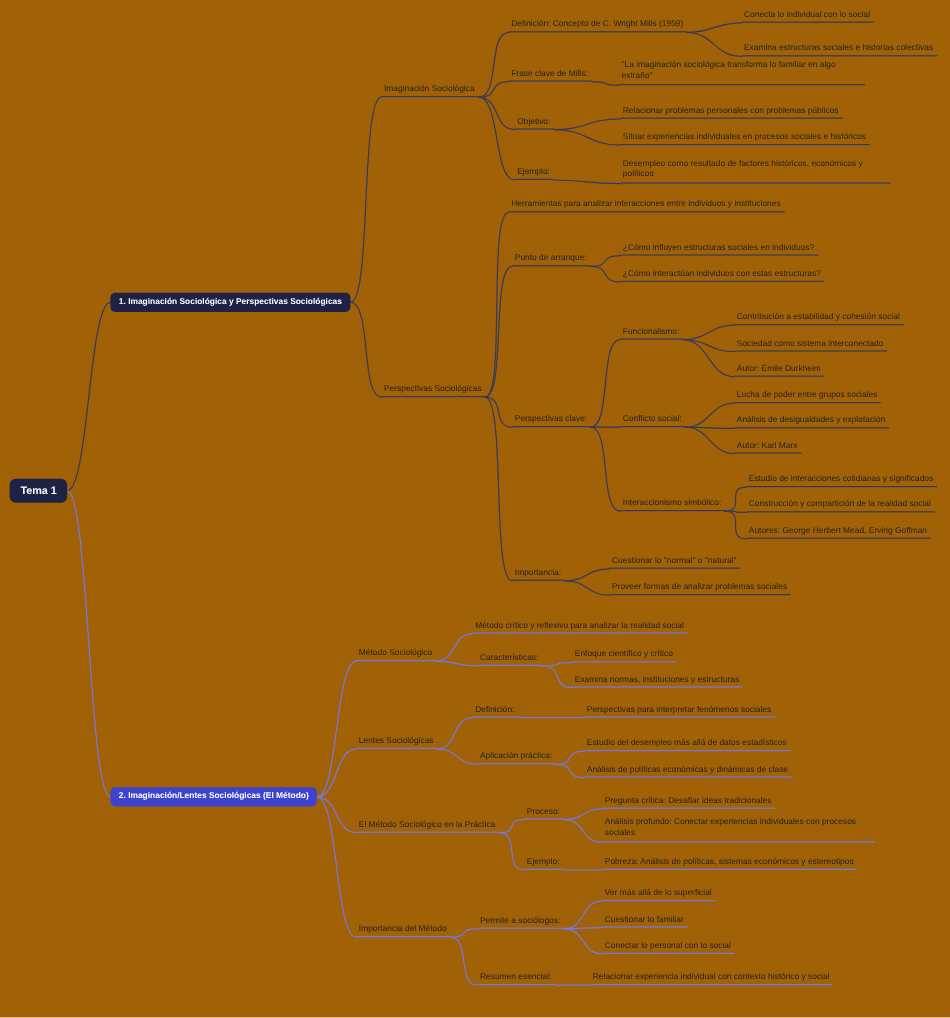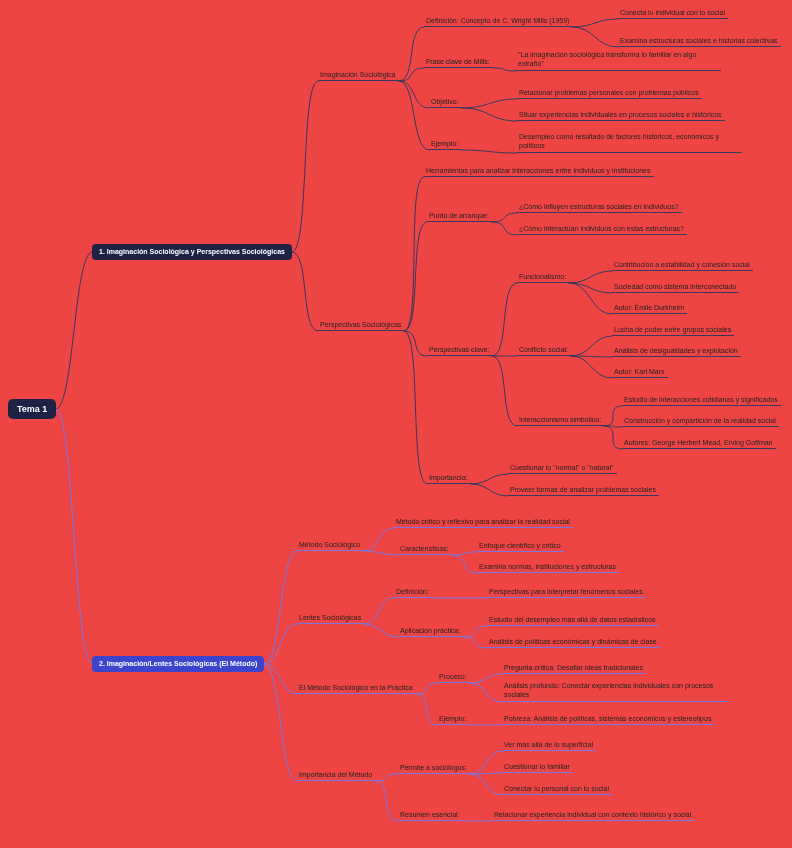--- a/index.html
+++ b/index.html
@@ -1,16 +1,16 @@
 <!DOCTYPE html>
 <html style="--root-bg: #1e2346; --p1-bg: #1e2346; --p2-bg: #3d43cd; --c1: #33395f; --c2: #7479e8; --text: #222222;"><head>
 <meta charset="utf-8">
 <style>
   html,body{margin:0;padding:0;background:#fff;}
-  .stage{position:relative;width:792px;height:848px;background:#ef4444;overflow:hidden;
+  .stage{position:relative;width:792px;height:848px;background:#a16207;overflow:hidden;
          font-family:"Liberation Sans",sans-serif;}
   #links{position:absolute;left:0;top:0;width:792px;height:848px;pointer-events:none;}
   .node{position:absolute;font-size:7px;line-height:1.35;color:var(--text,#222);
         white-space:nowrap;padding:0 3px 1px 2px;}
   .b1{border-bottom:1px solid var(--c1,#33395f);}
   .b2{border-bottom:1px solid var(--c2,#7479e8);}
   .wrap{white-space:normal;}
   .pill{color:#fff;font-weight:700;border-radius:4px;padding:3px 7px 4px 7px;
         border-bottom:none !important;}
   .root{background:var(--root-bg,#1e2346);font-size:9px;border-radius:5px;padding:4px 9px;}

